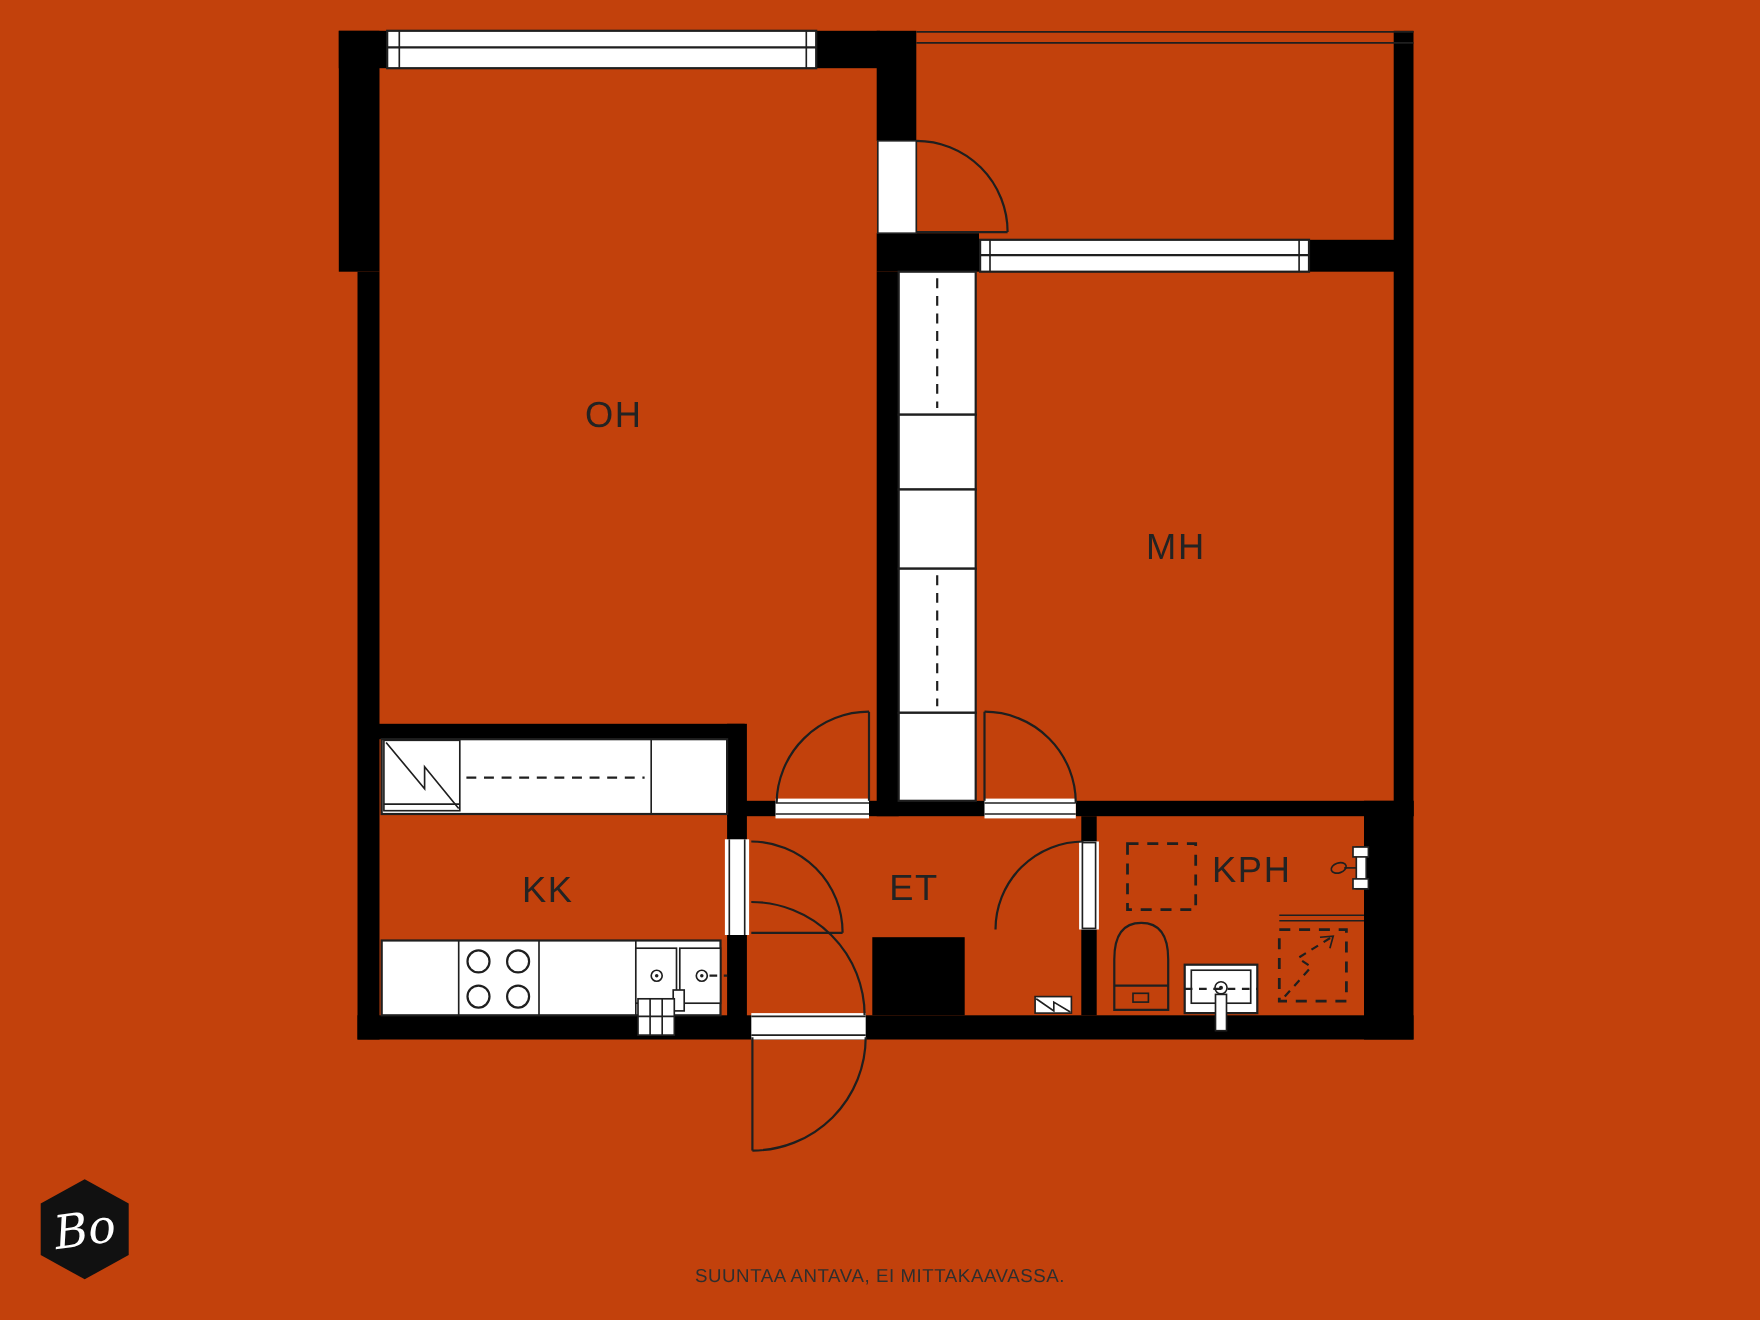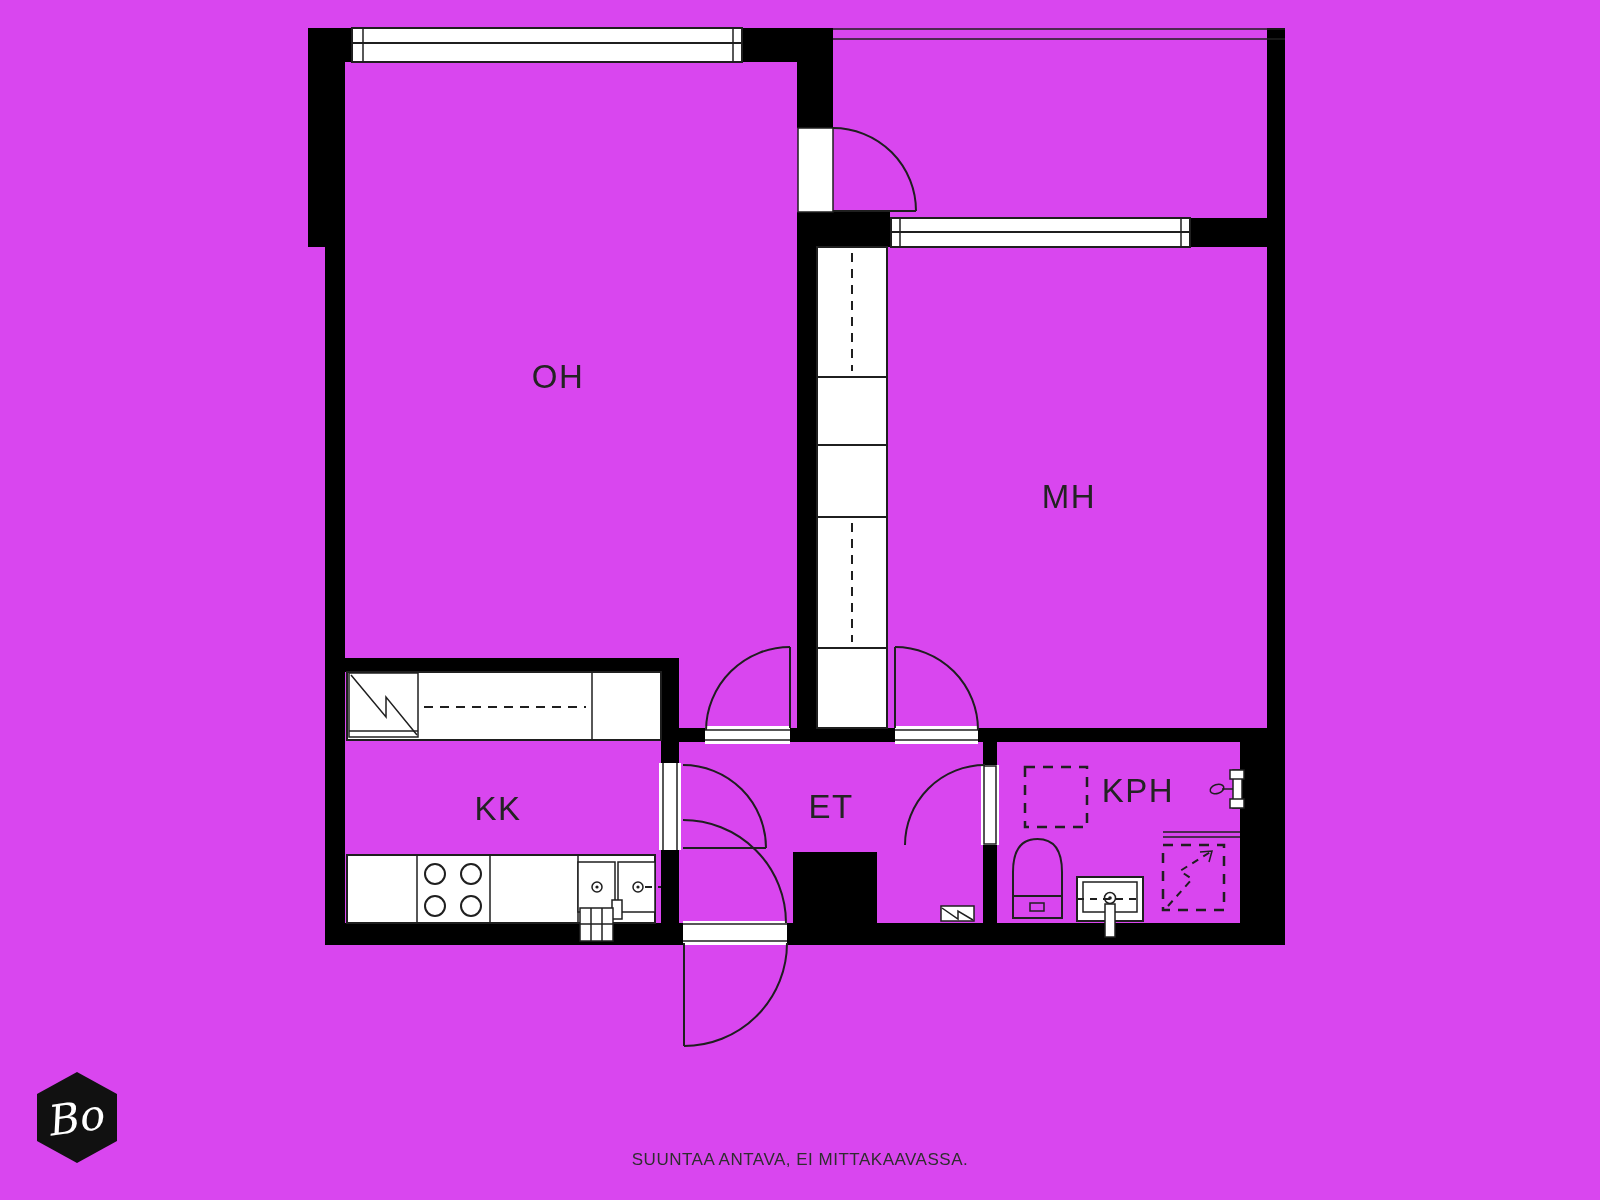--- a/index.html
+++ b/index.html
@@ -8,21 +8,21 @@
     background: #ffffff;
     width: 1600px;
     height: 1200px;
     overflow: hidden;
     font-family: "Liberation Sans", sans-serif;
   }
   .plan-wrap {
     position: relative;
     width: 1600px;
     height: 1200px;
-    background: #d946ef;
+    background: #c2410c;
   }
   svg { display: block; }
   .wall { fill: #000000; stroke: none; }
   .thin { stroke: #1f1f1f; stroke-width: 2; fill: none; }
   .thin15 { stroke: #1f1f1f; stroke-width: 1.5; fill: none; }
   .whitebox { fill: #ffffff; stroke: #1f1f1f; stroke-width: 2; }
   .whitebox15 { fill: #ffffff; stroke: #1f1f1f; stroke-width: 1.5; }
   .openbox { fill: #ffffff; stroke: none; }
   .dash { stroke: #1f1f1f; stroke-width: 2; fill: none; stroke-dasharray: 9 7; }
   .dashsq { stroke: #1f1f1f; stroke-width: 2.5; fill: none; stroke-dasharray: 10 8; }

